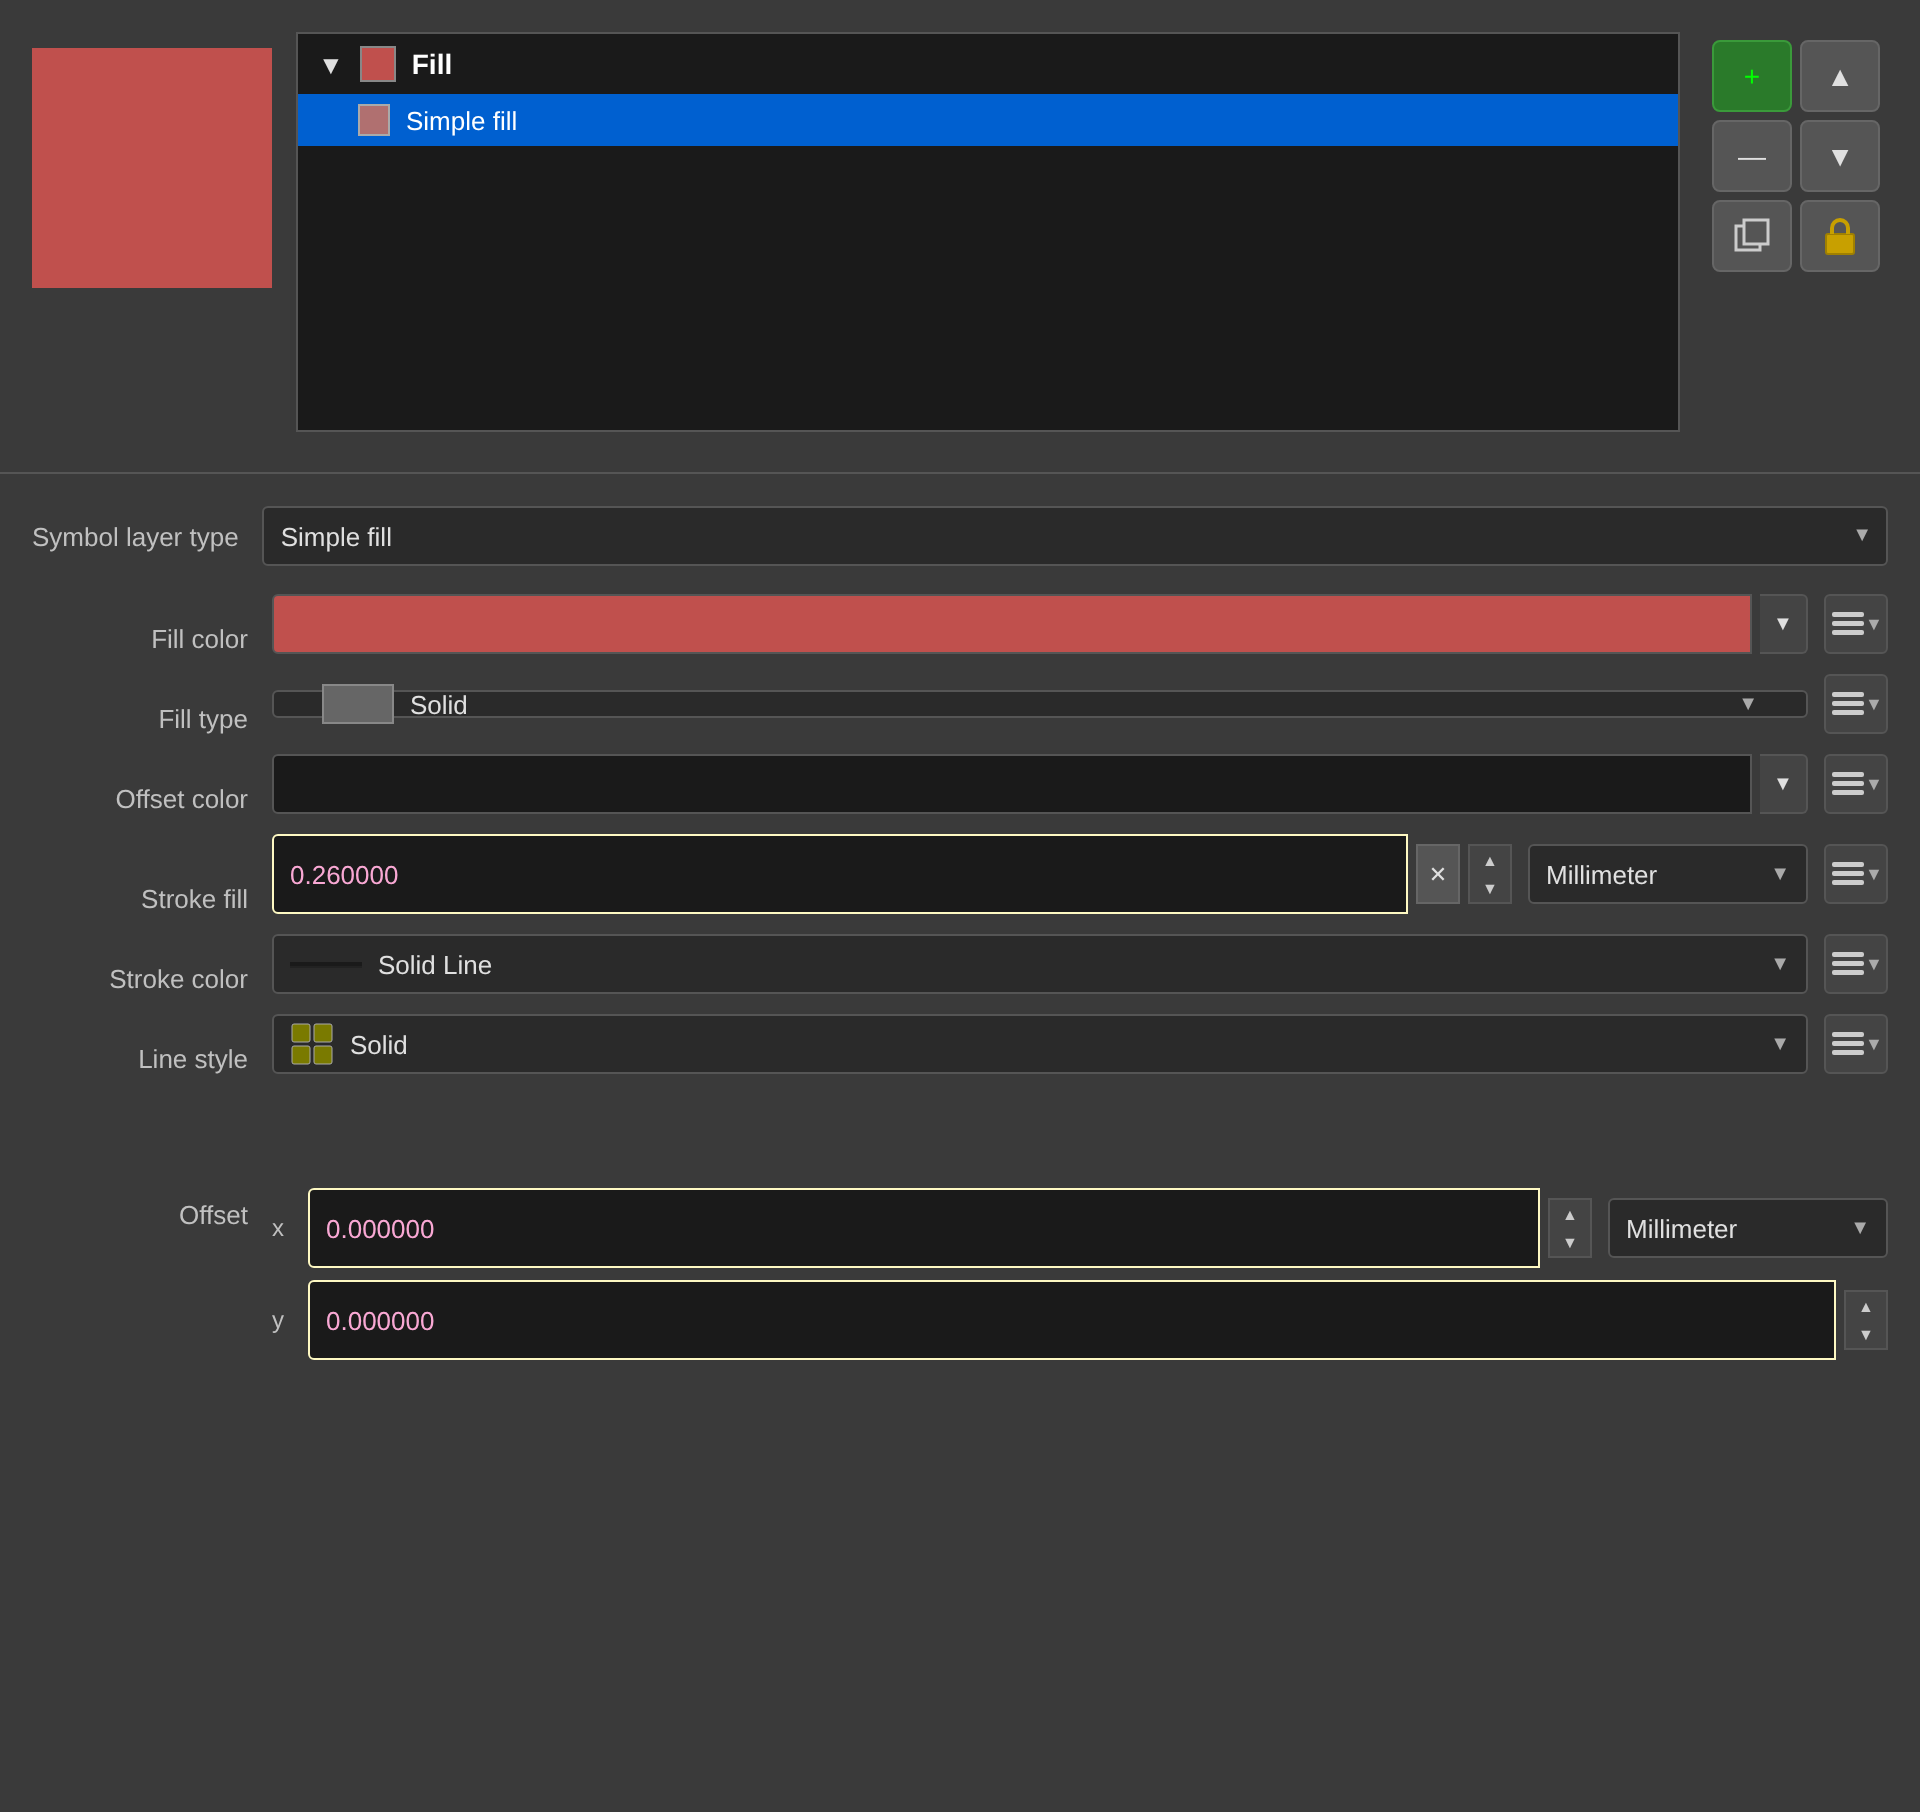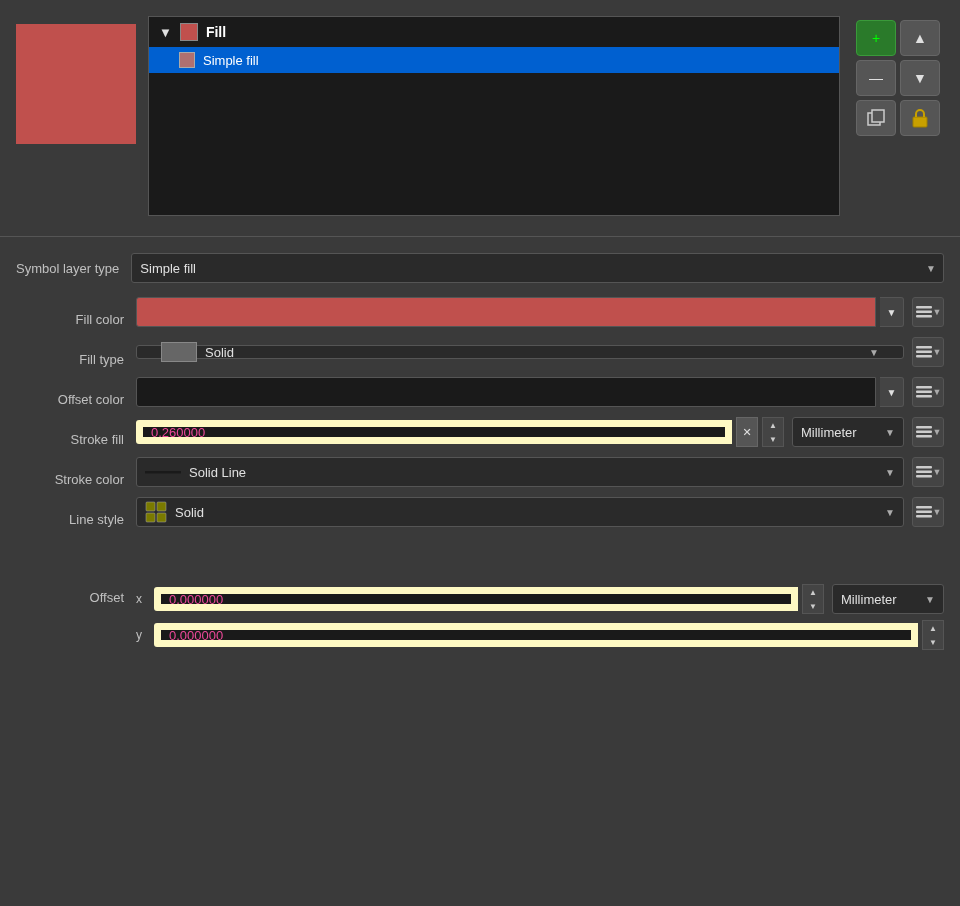--- a/index.html
+++ b/index.html
@@ -202,25 +202,25 @@
       justify-content: center;
       cursor: pointer;
       color: #e0e0e0;
       margin-left: 4px;
       flex-shrink: 0;
     }
 
     
     .text-input {
       flex: 1;
-      height: 24px;
+      height: 40px;
       background: #1a1a1a;
-      border: 7px solid #fef9c3;
+      border: 1px solid #fef9c3;
       border-radius: 3px;
-      color: #ec4899;
+      color: #f9a8d4;
       padding: 0 8px;
       font-size: 13px;
     }
 
     .spinner-btn {
       width: 22px;
       height: 30px;
       background: #444;
       border: 1px solid #555;
       display: flex;
@@ -244,21 +244,21 @@
       border: 1px solid #666;
       color: #e0e0e0;
       font-size: 11px;
       display: flex;
       align-items: center;
       justify-content: center;
       cursor: pointer;
     }
 
     .unit-dropdown {
-      width: 112px;
+      width: 140px;
       height: 30px;
       background: #2a2a2a;
       border: 1px solid #555;
       border-radius: 3px;
       color: #e0e0e0;
       padding: 0 8px;
       font-size: 13px;
       display: flex;
       align-items: center;
       justify-content: space-between;

